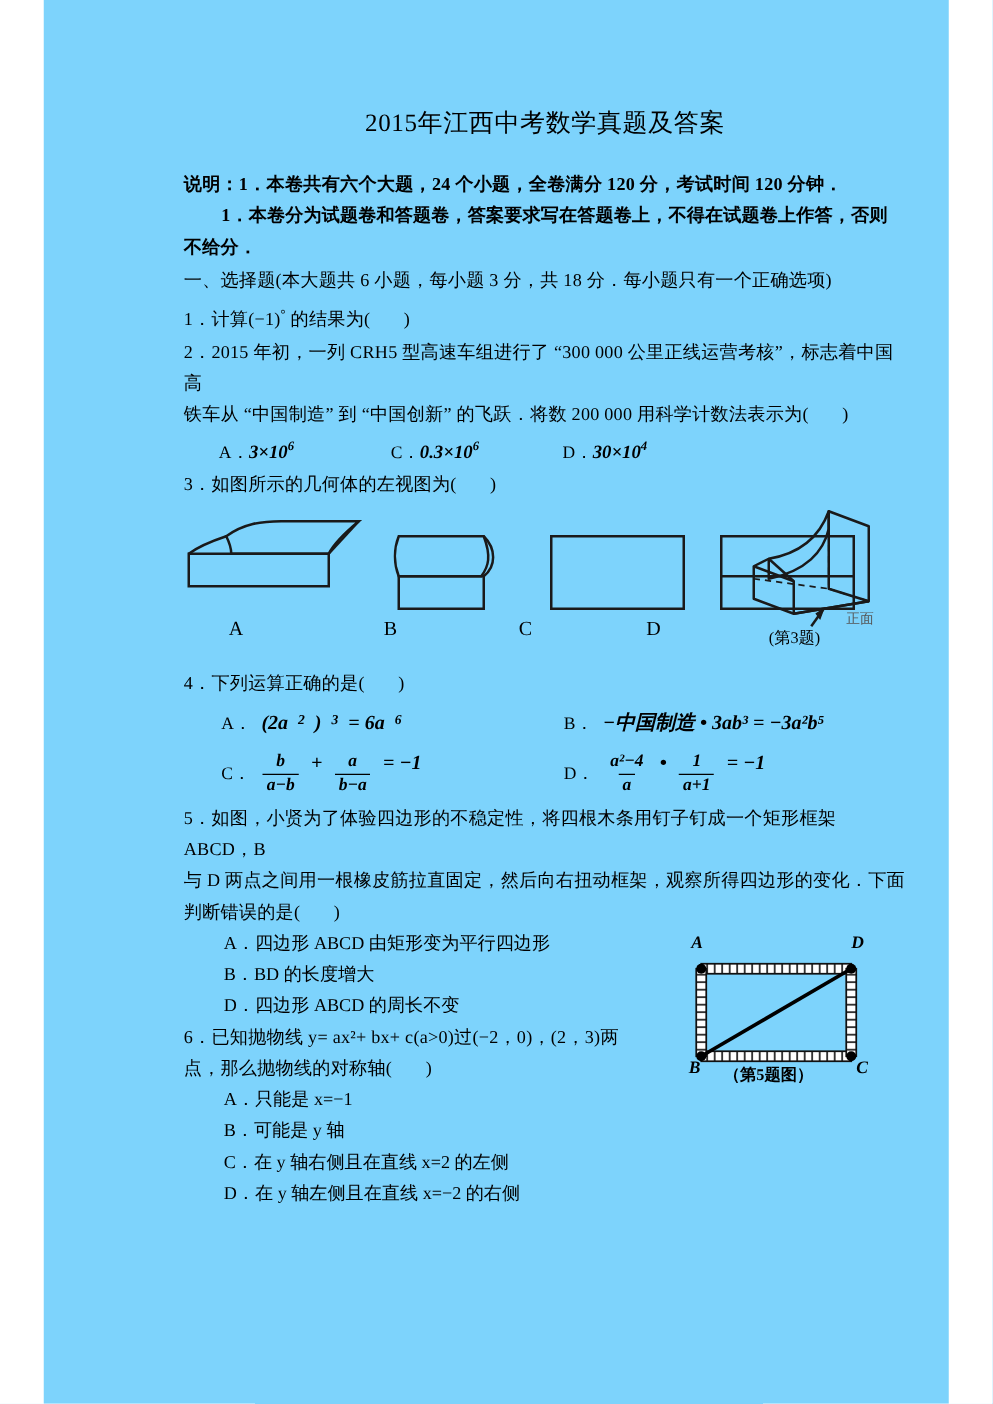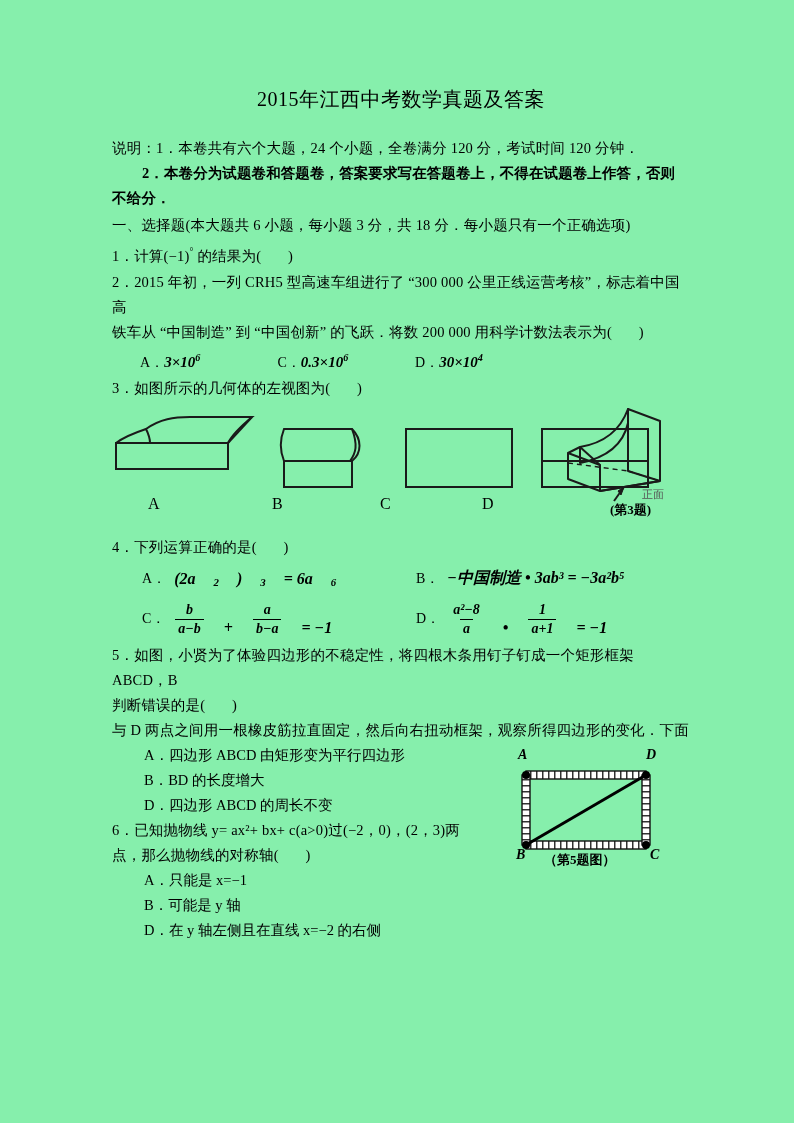--- a/index.html
+++ b/index.html
@@ -2,23 +2,23 @@
 <html><head>
 <meta charset="utf-8">
 <style>
   html, body {
     margin: 0;
     padding: 0;
     background: #ffffff;
   }
   .page {
     position: relative;
-    width: 794px;
+    width: 724px;
     height: 1123px;
-    background: #86efac;
+    background: #7dd3fc;
     margin: 0 auto;
     overflow: hidden;
     font-family: "Liberation Serif", "DejaVu Serif", serif;
     color: #000000;
   }
   .content {
     position: absolute;
     left: 112px;
     top: 0;
     width: 578px;
@@ -34,21 +34,21 @@
     font-family: "Liberation Serif", "DejaVu Serif", serif;
   }
 
   
   .line {
     font-size: 14.5px;
     line-height: 25px;
     letter-spacing: 0.2px;
     white-space: pre-wrap;
   }
-  .note1 { margin-top: 24px; }
+  .note1 { margin-top: 24px; font-weight: bold; }
   .note2 {
     font-weight: bold;
     text-indent: 30px;
     letter-spacing: 0.1px;
   }
   .note2b { font-weight: bold; }
   .sec-head { margin-top: 2px; }
   .q-line { margin-top: 1px; }
 
   
@@ -112,22 +112,22 @@
   .math-row .cell .oplabel {
     font-size: 14px;
     margin-right: 8px;
     font-family: "Liberation Serif", serif;
   }
   .mathexp2 {
     font-weight: bold;
     font-style: italic;
     font-size: 16px;
     display: flex;
-    align-items: flex-end;
-    gap: 18px;
+    align-items: flex-start;
+    gap: 8px;
   }
   .frac {
     display: inline-flex;
     flex-direction: column;
     align-items: center;
     vertical-align: middle;
     margin: 0 2px;
     font-size: 14px;
   }
   .frac .num { padding: 0 3px 1px 3px; }
@@ -159,21 +159,21 @@
 </style>
 </head>
 <body>
 
 <div class="page">
   <div class="content">
 
     <div class="doc-title">2015年江西中考数学真题及答案</div>
 
     <div class="line note1">说明：1．本卷共有六个大题，24 个小题，全卷满分 120 分，考试时间 120 分钟．</div>
-    <div class="line note2">2．本卷分为试题卷和答题卷，答案要求写在答题卷上，不得在试题卷上作答，否则</div>
+    <div class="line note2">1．本卷分为试题卷和答题卷，答案要求写在答题卷上，不得在试题卷上作答，否则</div>
     <div class="line note2b">不给分．</div>
 
     <div class="line sec-head">一、选择题(本大题共 6 小题，每小题 3 分，共 18 分．每小题只有一个正确选项)</div>
 
     <div class="line q-line"><span>1．计算(−1)</span><span class="sup">°</span><span> 的结果为(       )</span></div>
 
     <div class="line q-line">2．2015 年初，一列 CRH5 型高速车组进行了 “300 000 公里正线运营考核”，标志着中国高</div>
     <div class="line">铁车从 “中国制造” 到 “中国创新” 的飞跃．将数 200 000 用科学计数法表示为(       )</div>
     <div class="opts-row mathrow">
       <div class="opt"><span class="lbl">A．</span><span class="mathexp"><span>3×10</span><span class="sup">6</span></span></div>
@@ -218,21 +218,21 @@
         </g>
         <g fill="none" stroke="#1a1a1a" stroke-width="1.4" stroke-dasharray="5,4">
           <path d="M66,6 L66,68"></path>
           <path d="M6,60 L66,68"></path>
           <path d="M66,68 L98,78"></path>
         </g>
         <path d="M52,98 L62,84" stroke="#1a1a1a" stroke-width="2" fill="none"></path>
         <path d="M62,84 L56,88 L59,92 Z" fill="#1a1a1a" stroke="#1a1a1a"></path>
       </svg>
       <div class="zhengmian" style="left:530px; top:80px;">正面</div>
-      <div class="cap3" style="left:498px; top:94px;font-weight:bold;">(第3题)</div>
+      <div class="cap3" style="left:468px; top:94px;">(第3题)</div>
     </div>
 
     <div class="line">4．下列运算正确的是(       )</div>
     <div class="math-block">
       <div class="math-row">
         <div class="cell">
           <span class="oplabel">A．</span>
           <span class="mathexp2">
               <span>(2a</span>
               <span class="sup">2</span>
@@ -260,37 +260,37 @@
                 <span class="num">a</span>
                 <span class="den">b−a</span>
               </span>
             <span>= −1</span>
           </span>
         </div>
         <div class="cell">
           <span class="oplabel">D．</span>
           <span class="mathexp2">
             <span class="frac">
-                <span class="num">a²−8</span>
+                <span class="num">a²−4</span>
                 <span class="den">a</span>
               </span>
             <span>•</span>
             <span class="frac">
                 <span class="num">1</span>
                 <span class="den">a+1</span>
               </span>
             <span>= −1</span>
           </span>
         </div>
       </div>
     </div>
 
     <div class="line" style="margin-top:6px;">5．如图，小贤为了体验四边形的不稳定性，将四根木条用钉子钉成一个矩形框架 ABCD，B</div>
+    <div class="line">与 D 两点之间用一根橡皮筋拉直固定，然后向右扭动框架，观察所得四边形的变化．下面</div>
     <div class="line">判断错误的是(       )</div>
-    <div class="line">与 D 两点之间用一根橡皮筋拉直固定，然后向右扭动框架，观察所得四边形的变化．下面</div>
     <div class="q5-wrap">
       <div class="opt-stack">
         <div class="opt-item opt-narrow"><span>A．</span><span>四边形 ABCD 由矩形变为平行四边形</span></div>
         <div class="opt-item opt-narrow"><span>B．</span><span>BD 的长度增大</span></div>
         <div class="opt-item opt-narrow"><span>D．</span><span>四边形 ABCD 的周长不变</span></div>
       </div>
       <div class="fig-q5">
         <svg width="196" height="120" viewBox="0 0 196 120">
           <defs>
             <pattern id="hatchH" width="6" height="6" patternUnits="userSpaceOnUse">
@@ -321,17 +321,18 @@
         <div class="vtx" style="left:150px; top:98px;">C</div>
         <div class="cap5" style="left:44px; top:102px;">（第5题图）</div>
       </div>
     </div>
 
     <div class="line">6．已知抛物线 y= ax²+ bx+ c(a&gt;0)过(−2，0)，(2，3)两</div>
     <div class="line">点，那么抛物线的对称轴(       )</div>
     <div class="opt-stack">
       <div class="opt-item"><span>A．</span><span>只能是 x=−1</span></div>
       <div class="opt-item"><span>B．</span><span>可能是 y 轴</span></div>
+      <div class="opt-item"><span>C．</span><span>在 y 轴右侧且在直线 x=2 的左侧</span></div>
       <div class="opt-item"><span>D．</span><span>在 y 轴左侧且在直线 x=−2 的右侧</span></div>
     </div>
 
   </div>
 </div>
 
 </body></html>

